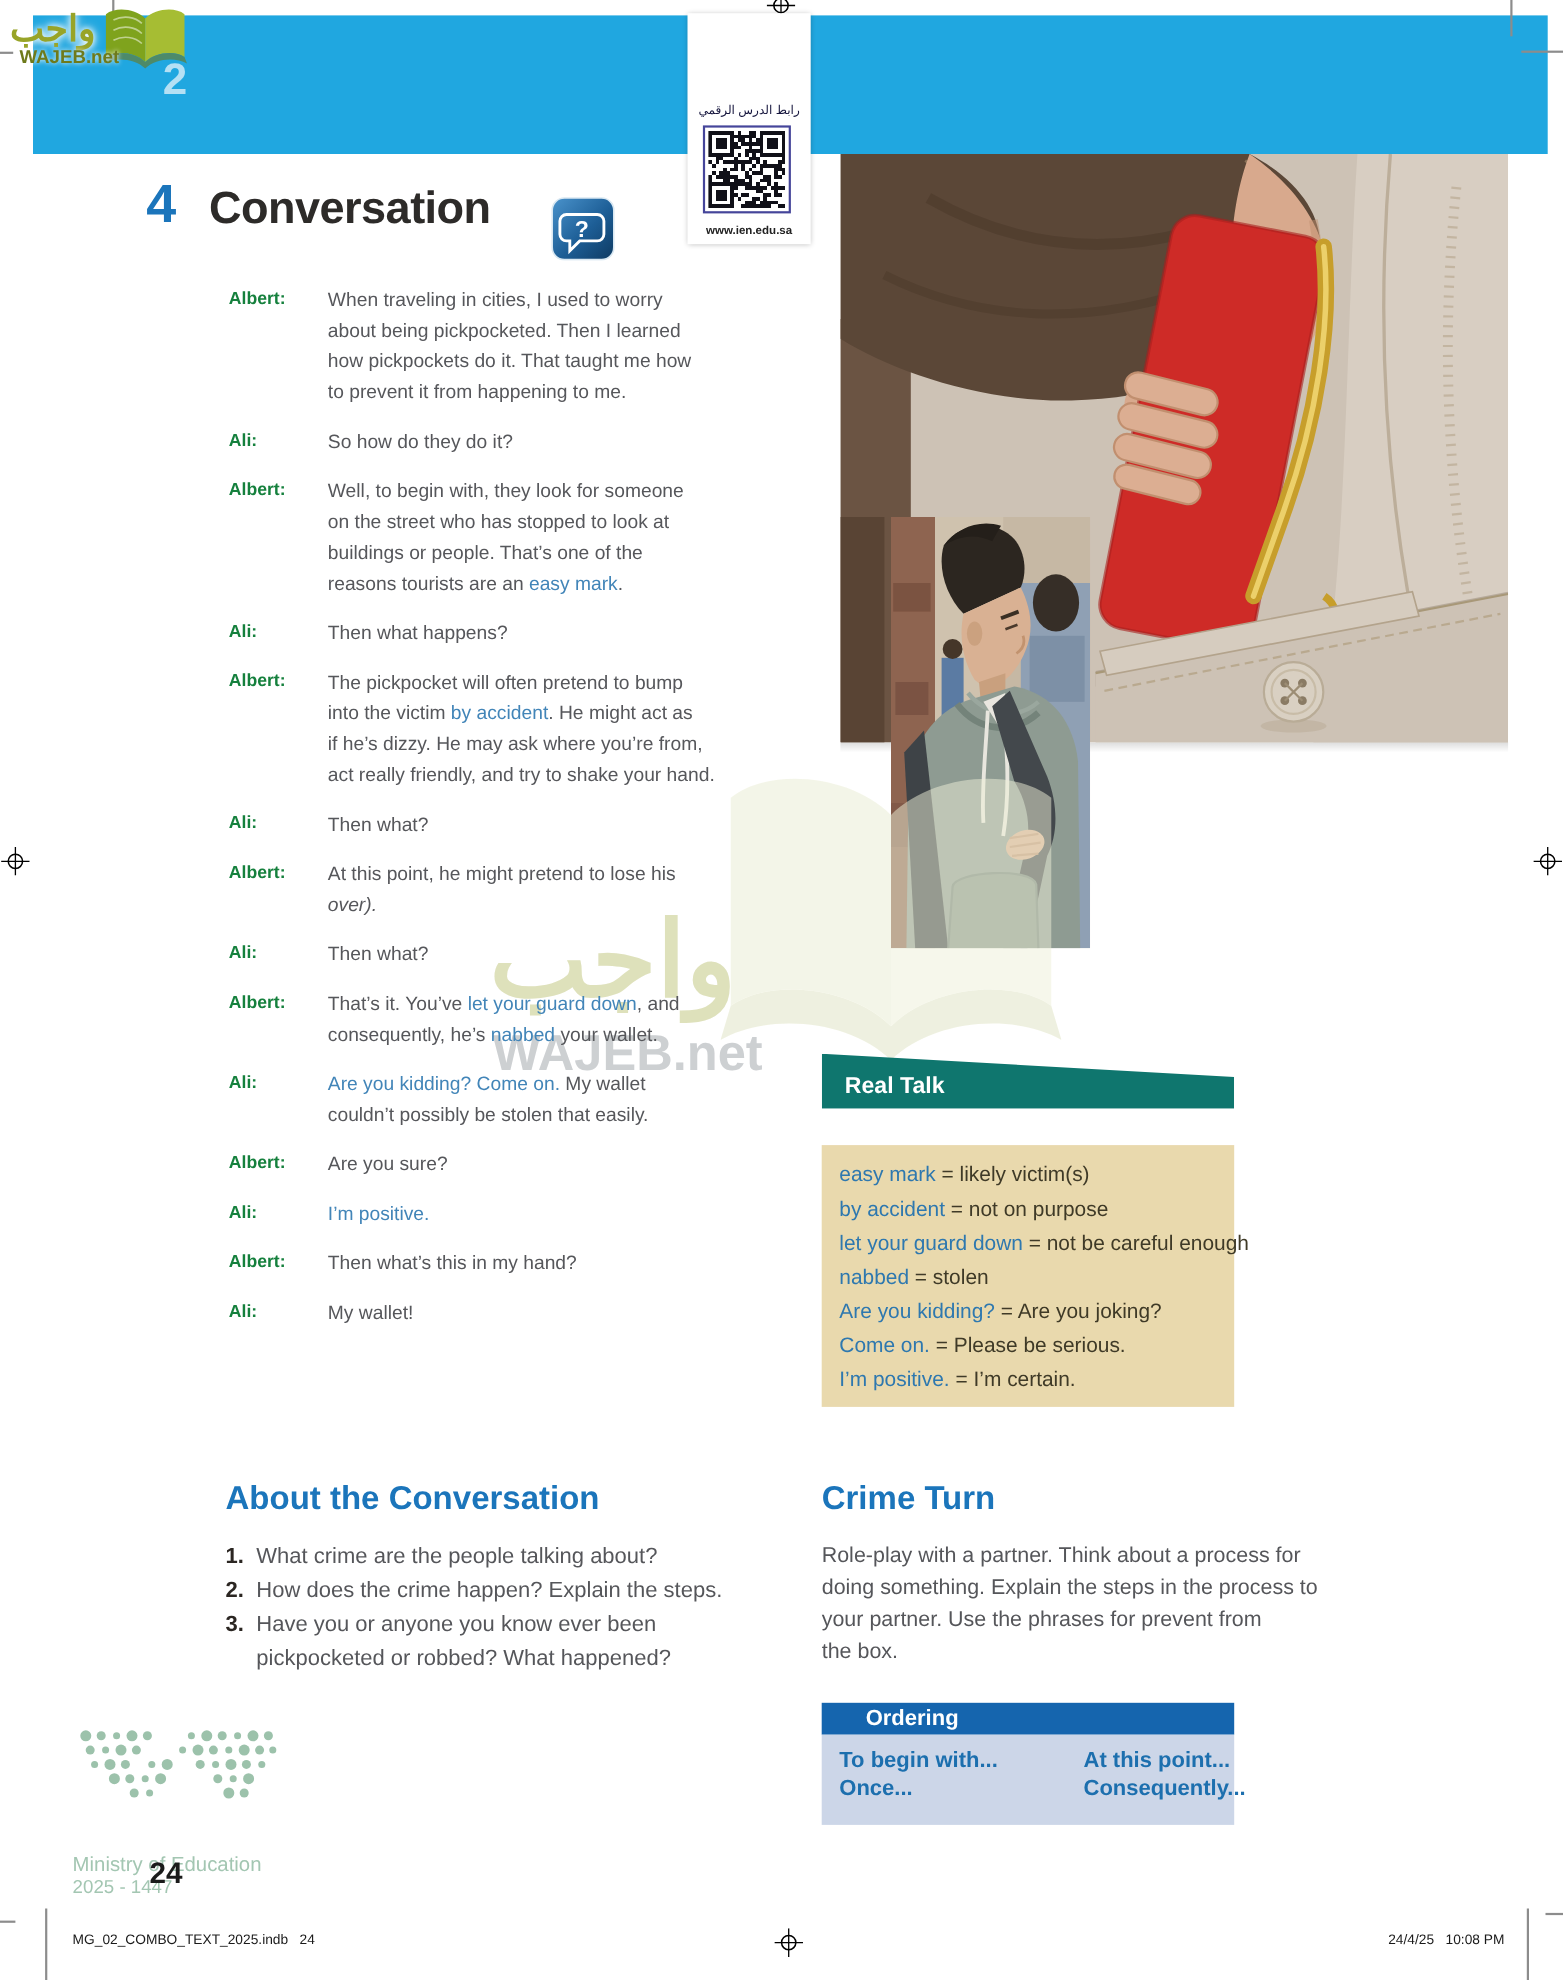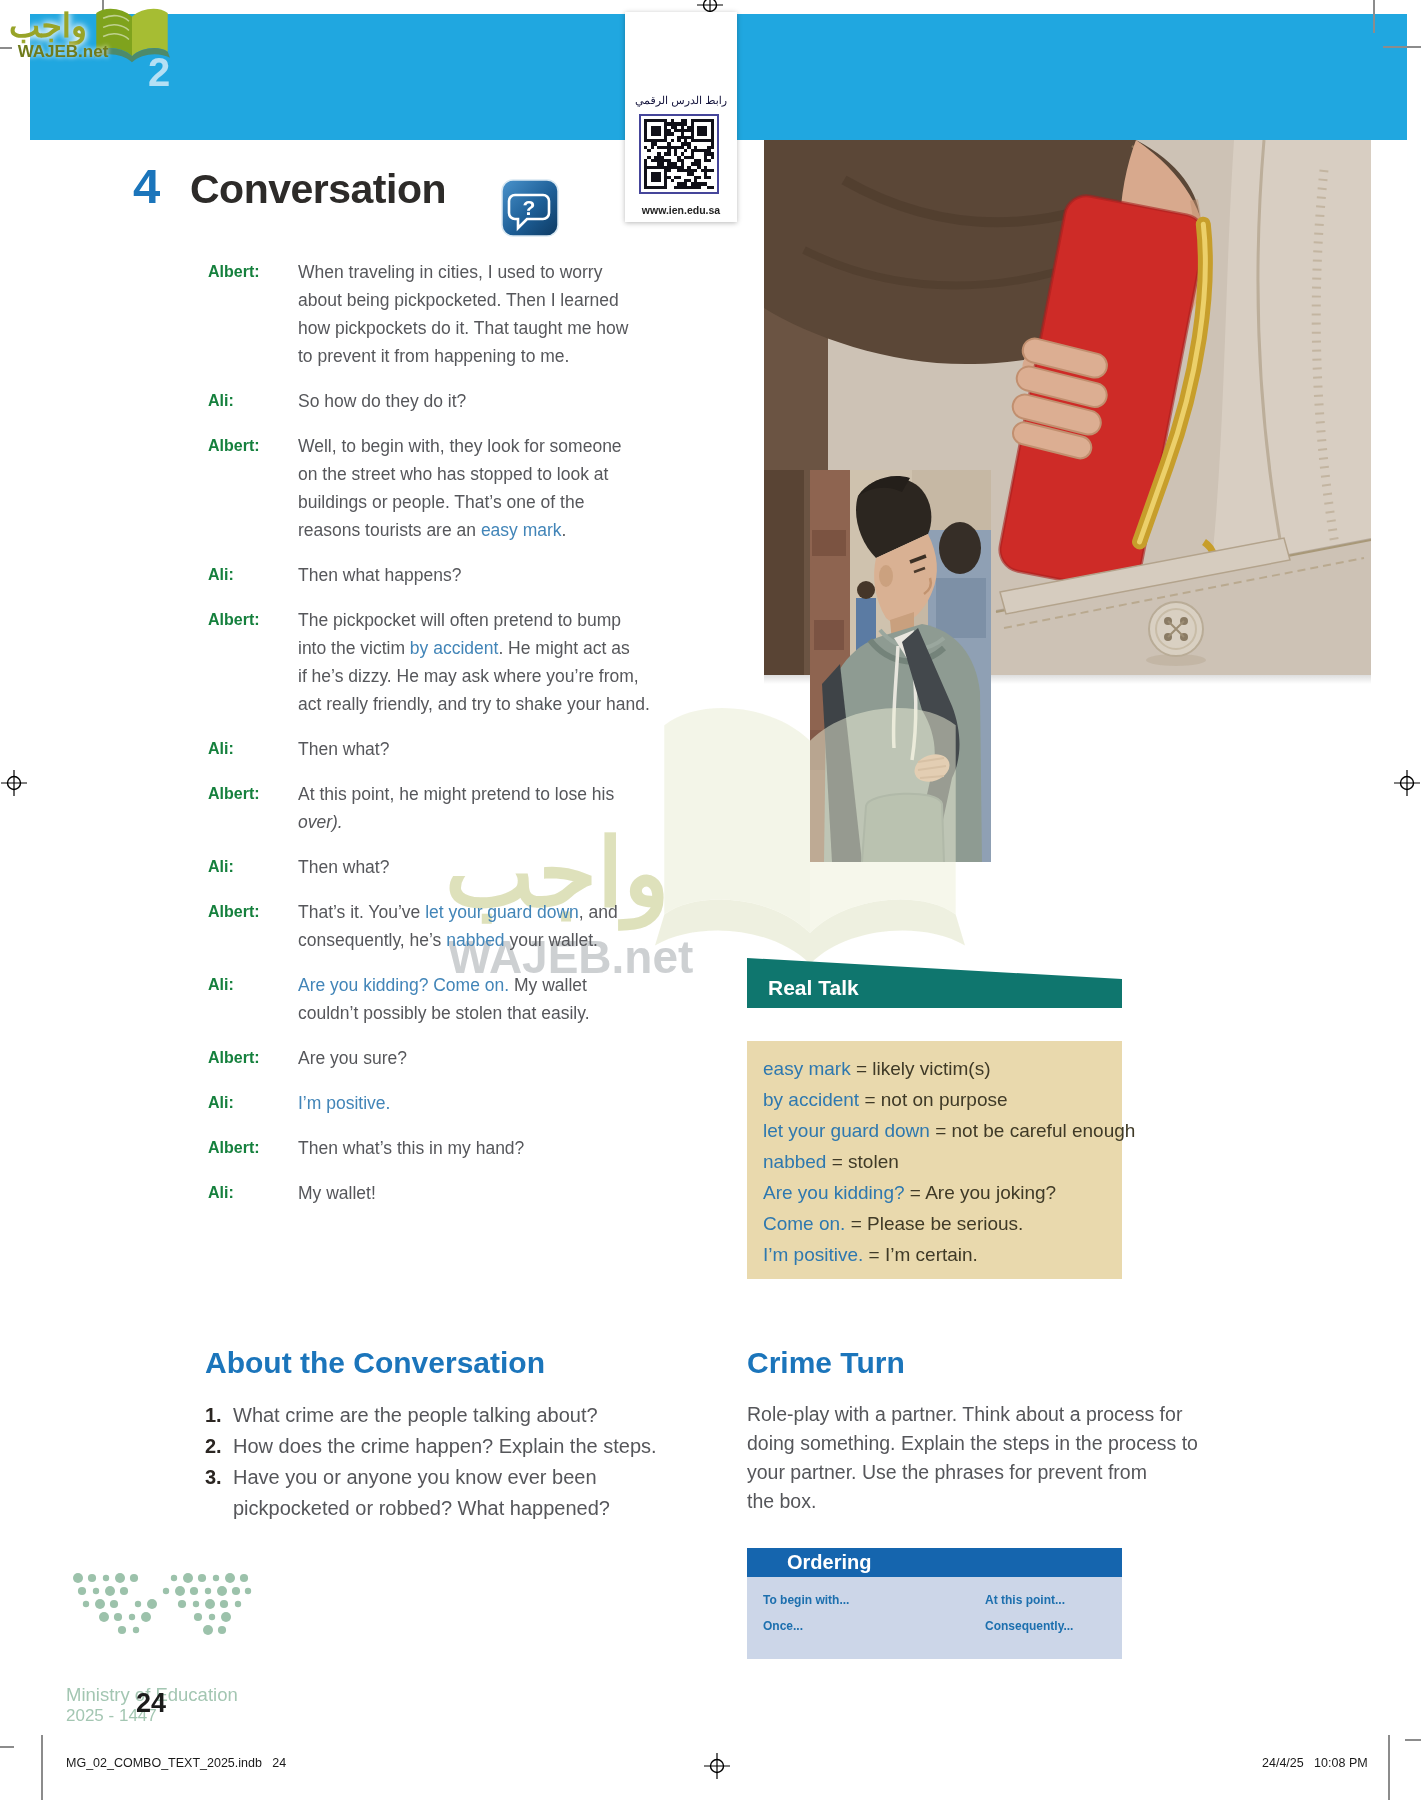--- a/index.html
+++ b/index.html
@@ -72,21 +72,21 @@
   .yt-title{left:747px;top:1346px;}
   .yt-body{left:747px;top:1400px;z-index:4;}
   .yt-line{font-size:19.5px;color:#55565a;line-height:29px;white-space:pre;}
 
   
   .ord-head{left:747px;top:1548px;width:375px;height:29px;background:#1565ae;z-index:5;}
   .ord-title{position:absolute;left:16px;top:3px;font-size:20px;font-weight:bold;color:#fff;margin-left:24px;}
   .ord-body{left:747px;top:1577px;width:375px;height:82px;background:#ccd6e8;z-index:5;}
   .ord-col{position:absolute;top:10px;}
   .ord-col1{left:16px;} .ord-col2{left:238px;}
-  .ord-item{font-size:12px;font-weight:bold;color:#1c6fae;line-height:26px;white-space:pre;}
+  .ord-item{font-size:20px;font-weight:bold;color:#1c6fae;line-height:26px;white-space:pre;}
 
   
   .min-dots{left:72px;top:1572px;z-index:4;}
   .min-ar{left:66px;top:1640px;width:170px;font-size:30px;font-weight:bold;color:#93c0a8;direction:rtl;text-align:left;z-index:4;}
   .min-en{left:66px;top:1684px;font-size:18.5px;color:#a3c6b2;z-index:4;}
   .min-yr{left:66px;top:1706px;font-size:17px;color:#a3c6b2;z-index:4;}
   .pageno{left:136px;top:1688px;font-size:27px;font-weight:bold;color:#1b1b1b;z-index:6;}
 
   
   .foot{font-size:12.5px;color:#1a1a1a;white-space:pre;z-index:4;}

